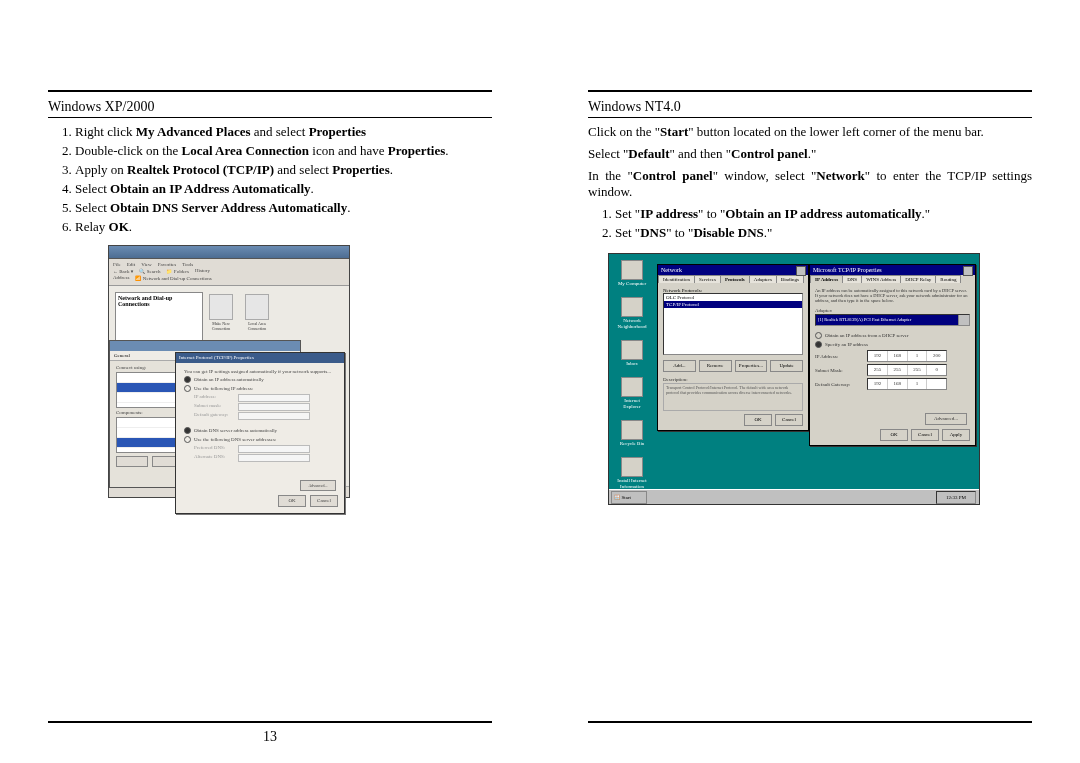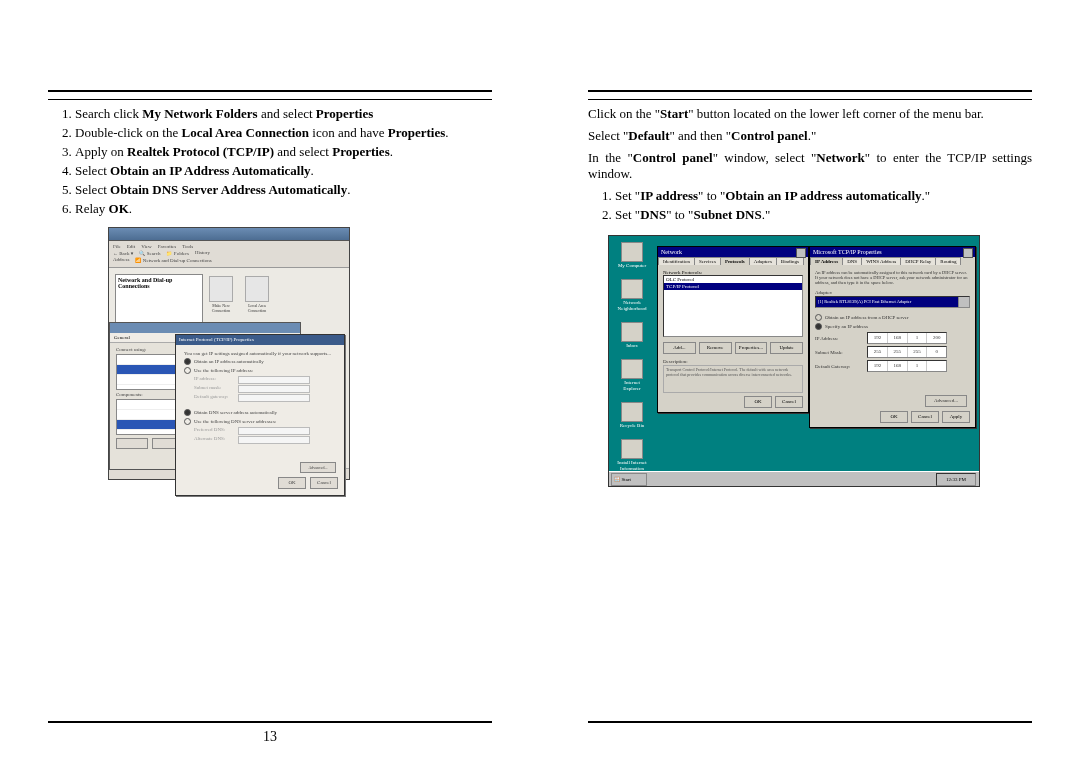--- a/index.html
+++ b/index.html
@@ -147,24 +147,25 @@
   .startbtn{position:absolute;left:2px;top:1px;width:32px;height:11px;border:1px solid #888;background:#c0c0c0;font-size:5px;line-height:11px;padding-left:2px;}
   .clock{position:absolute;right:3px;top:1px;width:38px;height:11px;border:1px inset #888;font-size:5px;text-align:center;line-height:11px;}
 </style>
 </head>
 <body>
 
 <div class="spread">
 
   <div class="page">
     <div class="h-top"></div>
+    <div class="sec-title">Windows XP/2000</div>
     <div class="h-bot"></div>
 
     <ol>
-      <li><span>Search click </span><b>My Network Folders</b><span> and select </span><b>Properties</b></li>
+      <li><span>Right click </span><b>My Advanced Places</b><span> and select </span><b>Properties</b></li>
       <li><span>Double-click on the </span><b>Local Area Connection</b><span> icon and have </span><b>Properties</b><span>.</span></li>
       <li><span>Apply on </span><b>Realtek Protocol (TCP/IP)</b><span> and select </span><b>Properties</b><span>.</span></li>
       <li><span>Select </span><b>Obtain an IP Address Automatically</b><span>.</span></li>
       <li><span>Select </span><b>Obtain DNS Server Address Automatically</b><span>.</span></li>
       <li><span>Relay </span><b>OK</b><span>.</span></li>
     </ol>
 
     <div class="shot1">
       <div class="win-bar"></div>
       <div class="toolbar">
@@ -274,29 +275,30 @@
       </div>
       <div class="statusbar"></div>
     </div>
 
     <div class="foot-line"></div>
     <div class="foot">13</div>
   </div>
 
   <div class="page">
     <div class="h-top"></div>
+    <div class="sec-title">Windows NT4.0</div>
     <div class="h-bot"></div>
 
     <div class="para"><span>Click on the "</span><b>Start</b><span>" button located on the lower left corner of the menu bar.</span></div>
     <div class="para"><span>Select "</span><b>Default</b><span>" and then "</span><b>Control panel</b><span>."</span></div>
     <div class="para"><span>In the "</span><b>Control panel</b><span>" window, select "</span><b>Network</b><span>" to enter the TCP/IP settings window.</span></div>
 
     <ol>
       <li><span>Set "</span><b>IP address</b><span>" to "</span><b>Obtain an IP address automatically</b><span>."</span></li>
-      <li><span>Set "</span><b>DNS</b><span>" to "</span><b>Subnet DNS</b><span>."</span></li>
+      <li><span>Set "</span><b>DNS</b><span>" to "</span><b>Disable DNS</b><span>."</span></li>
     </ol>
 
     <div class="shot2">
       <div class="desk-icons">
         <div class="dicon">
             <div class="sq"></div>
             <div class="dlbl">My Computer</div>
           </div>
         <div class="dicon">
             <div class="sq"></div>

